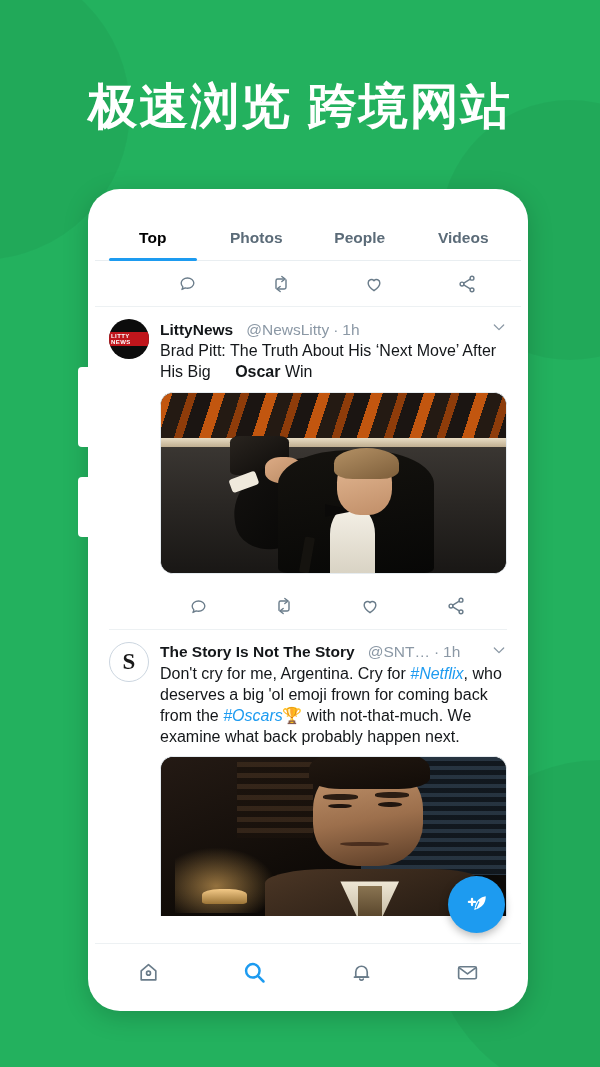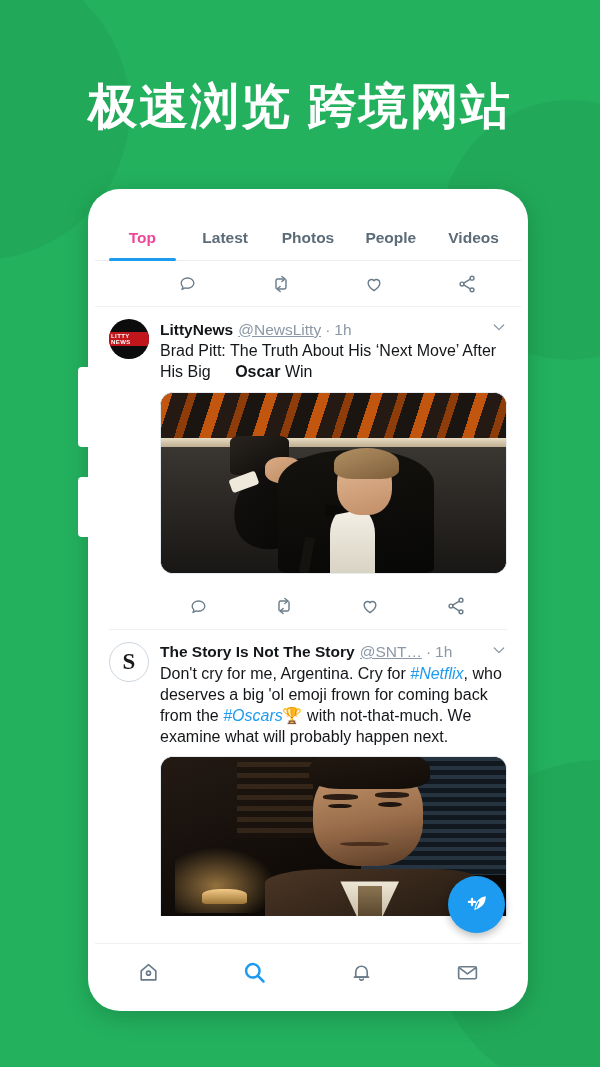--- a/index.html
+++ b/index.html
@@ -77,21 +77,21 @@
   }
   .tab {
     flex: 1;
     text-align: center;
     font-size: 15.5px;
     font-weight: bold;
     color: #5b6b78;
     padding-bottom: 13px;
     position: relative;
   }
-  .tab.active { color: #ec4899; }
+  .tab.active { color: #000000; }
   .tab.active::after {
     content: "";
     position: absolute;
     left: 8px; right: 8px; bottom: -1px;
     height: 3px;
     background: #1d9bf0;
     border-radius: 2px;
   }
 
   
@@ -140,21 +140,21 @@
   }
 
   .tweet-body { flex: 1; min-width: 0; }
   .tweet-head {
     display: flex; align-items: center;
     font-size: 15.5px;
     line-height: 1.25;
     white-space: nowrap;
   }
   .tweet-head .name { font-weight: bold; color: #14171a; }
-  .tweet-head .handle { color: #8b98a5; margin-left: 5px; overflow: hidden; text-overflow: ellipsis; text-decoration: underline; }
+  .tweet-head .handle { color: #8b98a5; margin-left: 13px; overflow: hidden; text-overflow: ellipsis; }
   .tweet-head .dot { color: #8b98a5; margin: 0 4px; }
   .tweet-head .time { color: #8b98a5; }
   .caret { margin-left: auto; padding-left: 8px; flex: none; }
 
   .tweet-text {
     font-size: 16px;
     line-height: 1.32;
     color: #14171a;
     margin-top: 1px;
     word-wrap: break-word;
@@ -344,21 +344,20 @@
   <div class="headline">极速浏览  跨境网站</div>
 
   <div class="phone">
     <div class="side-btn b1"></div>
     <div class="side-btn b2"></div>
 
     <div class="screen">
 
       <div class="tabs">
         <div class="tab active">Top</div>
-        <div class="tab">Latest</div>
         <div class="tab">Photos</div>
         <div class="tab">People</div>
         <div class="tab">Videos</div>
       </div>
 
       <div class="feed">
 
         <div class="action-row">
           <div class="act">
             <svg width="19" height="19" viewBox="0 0 24 24" fill="none" stroke="#6a7c8a" stroke-width="1.7" stroke-linecap="round" stroke-linejoin="round">
@@ -468,21 +467,21 @@
                 <span class="name">The Story Is Not The Story</span>
                 <span class="handle">@SNT…</span>
                 <span class="dot">·</span>
                 <span class="time">1h</span>
                 <span class="caret">
                   <svg width="16" height="16" viewBox="0 0 24 24" fill="none" stroke="#8b98a5" stroke-width="1.9" stroke-linecap="round" stroke-linejoin="round">
                       <polyline points="5,9 12,16 19,9"></polyline>
                     </svg>
                 </span>
               </div>
-              <div class="tweet-text"><span>Don't cry for me, Argentina. Cry for </span><span class="tag">#Netflix</span><span>, who deserves a big 'ol emoji frown for coming back from the </span><span class="tag">#Oscars</span><span>🏆</span><span> with not-that-much. We examine what will probably happen next.</span></div>
+              <div class="tweet-text"><span>Don't cry for me, Argentina. Cry for </span><span class="tag">#Netflix</span><span>, who deserves a big 'ol emoji frown for coming back from the </span><span class="tag">#Oscars</span><span>🏆</span><span> with not-that-much. We examine what back probably happen next.</span></div>
 
               <div class="media m2 short">
                 <div class="wall"></div>
                 <div class="blinds"></div>
                 <div class="bookshelf"></div>
                 <div class="lamp-glow"></div>
                 <div class="lamp"></div>
                 <div class="suit"></div>
                 <div class="collar"></div>
                 <div class="tie"></div>

